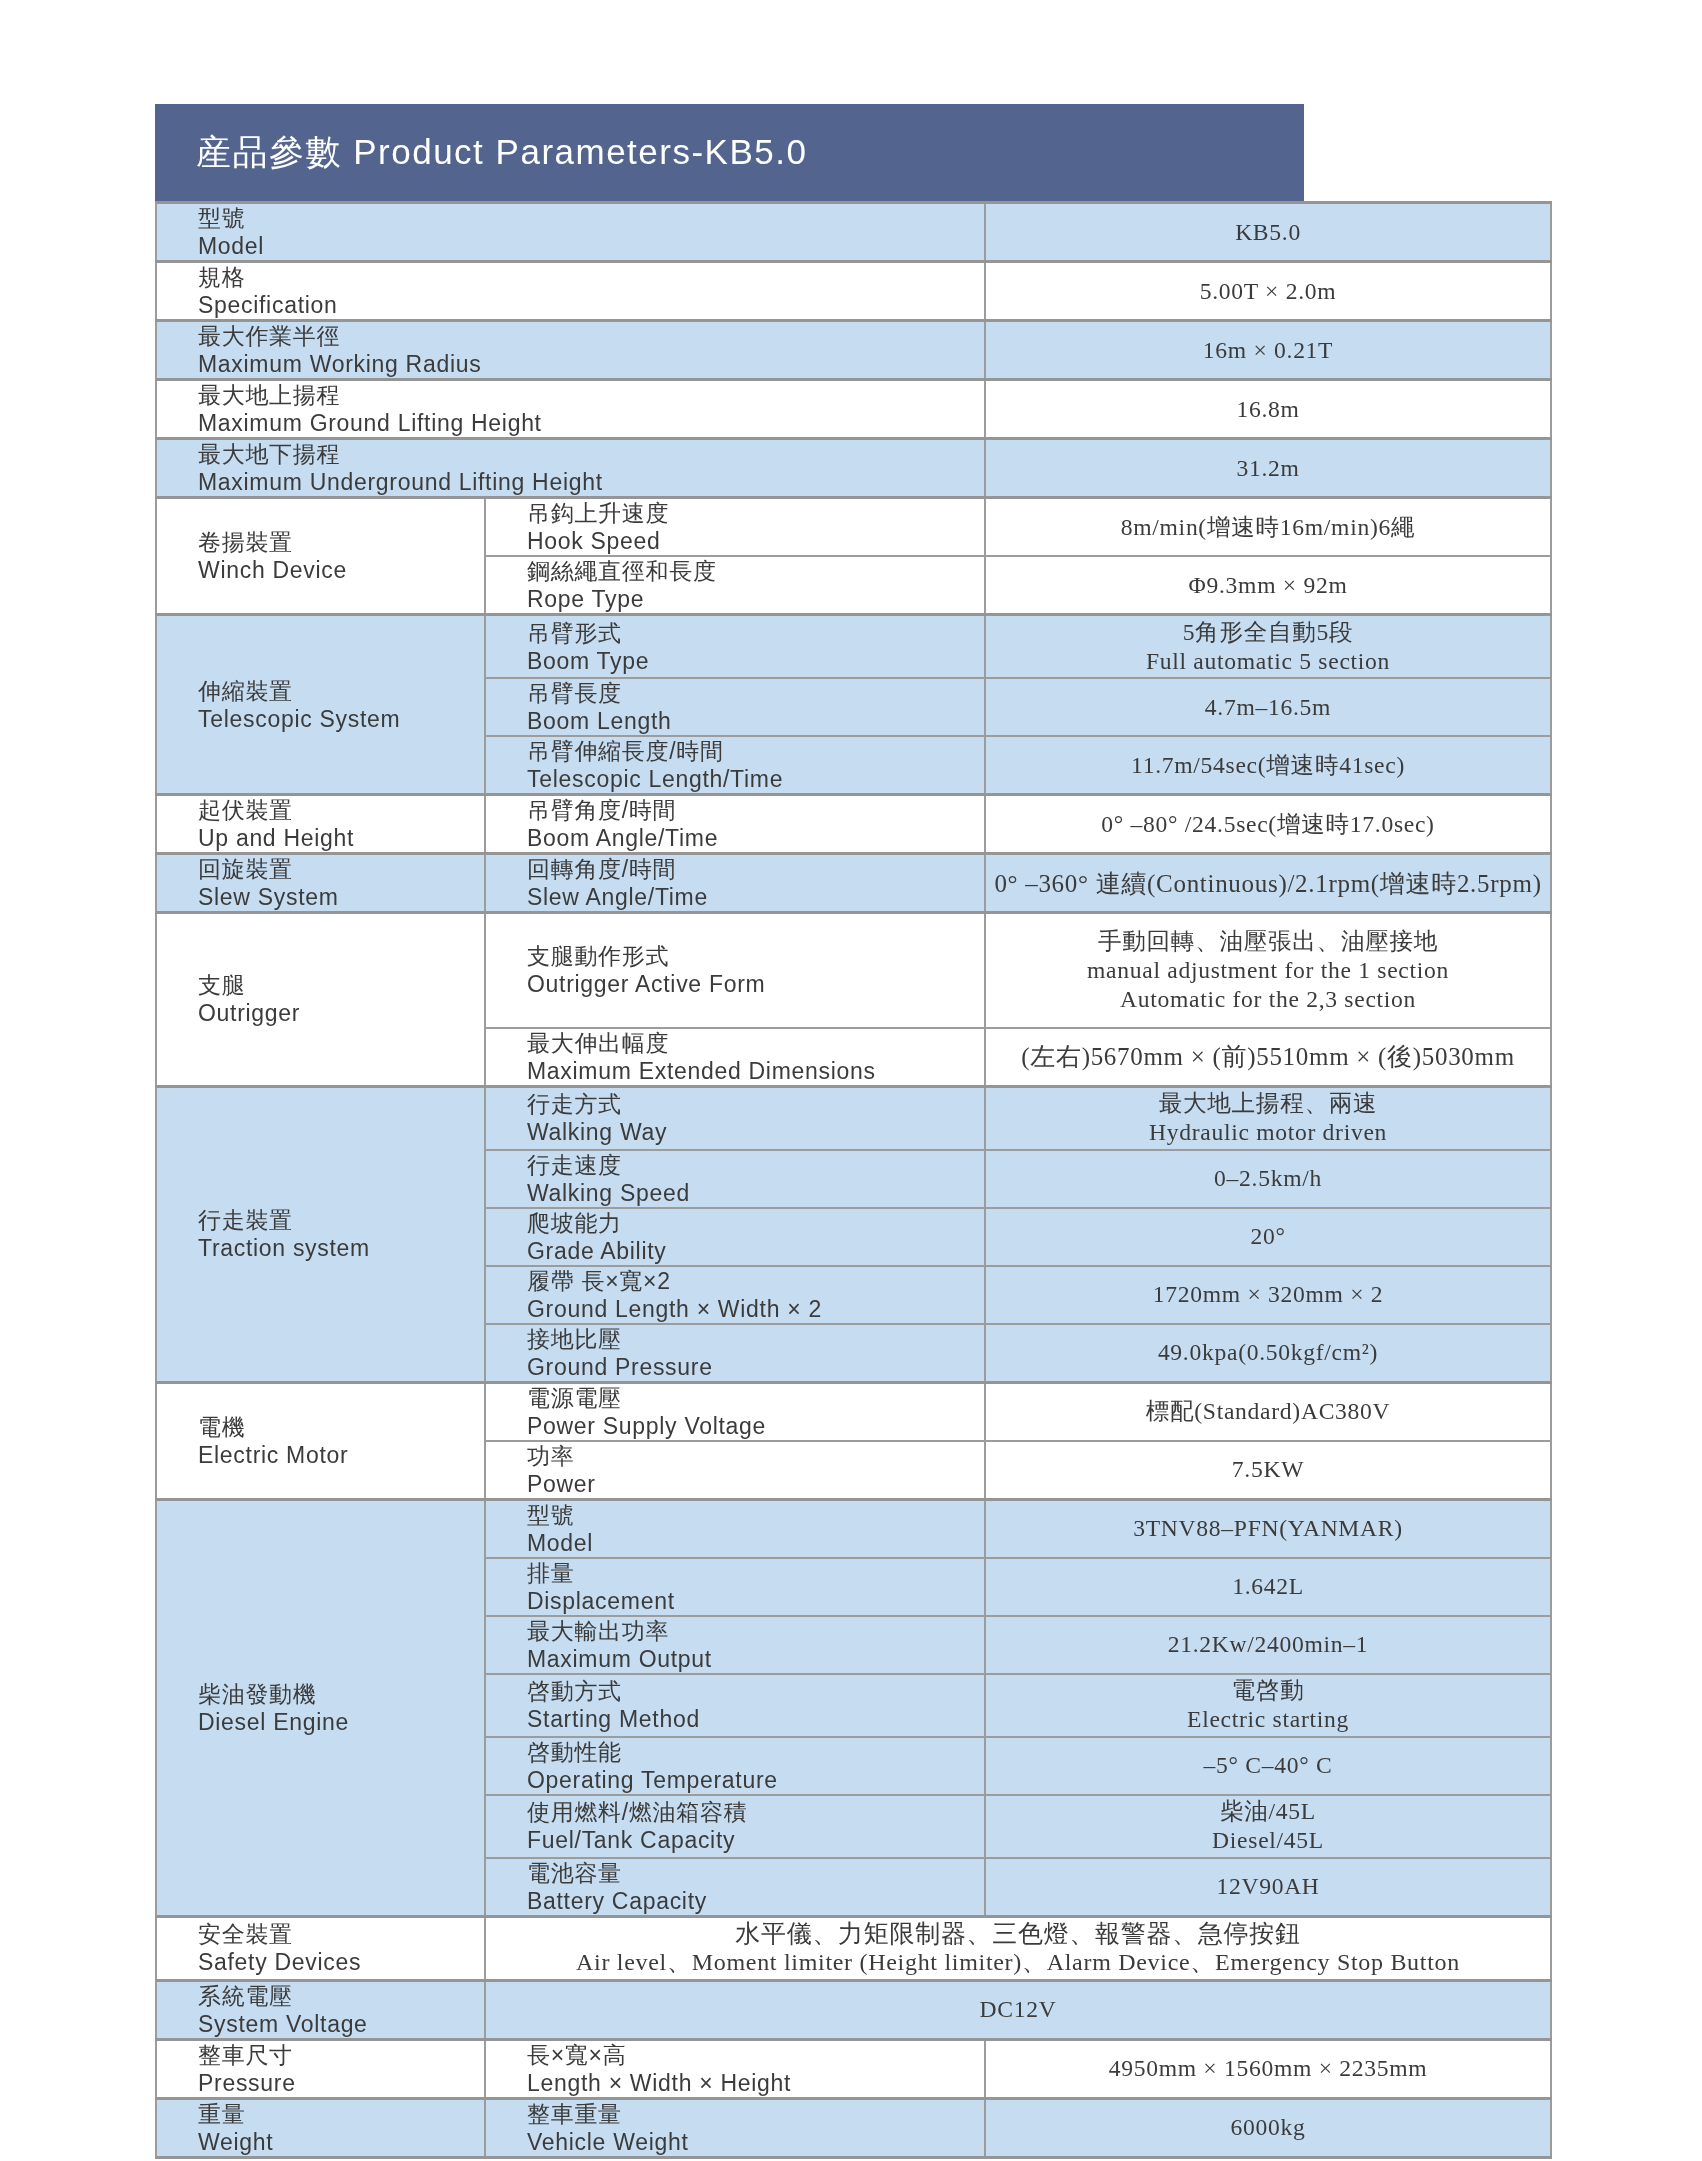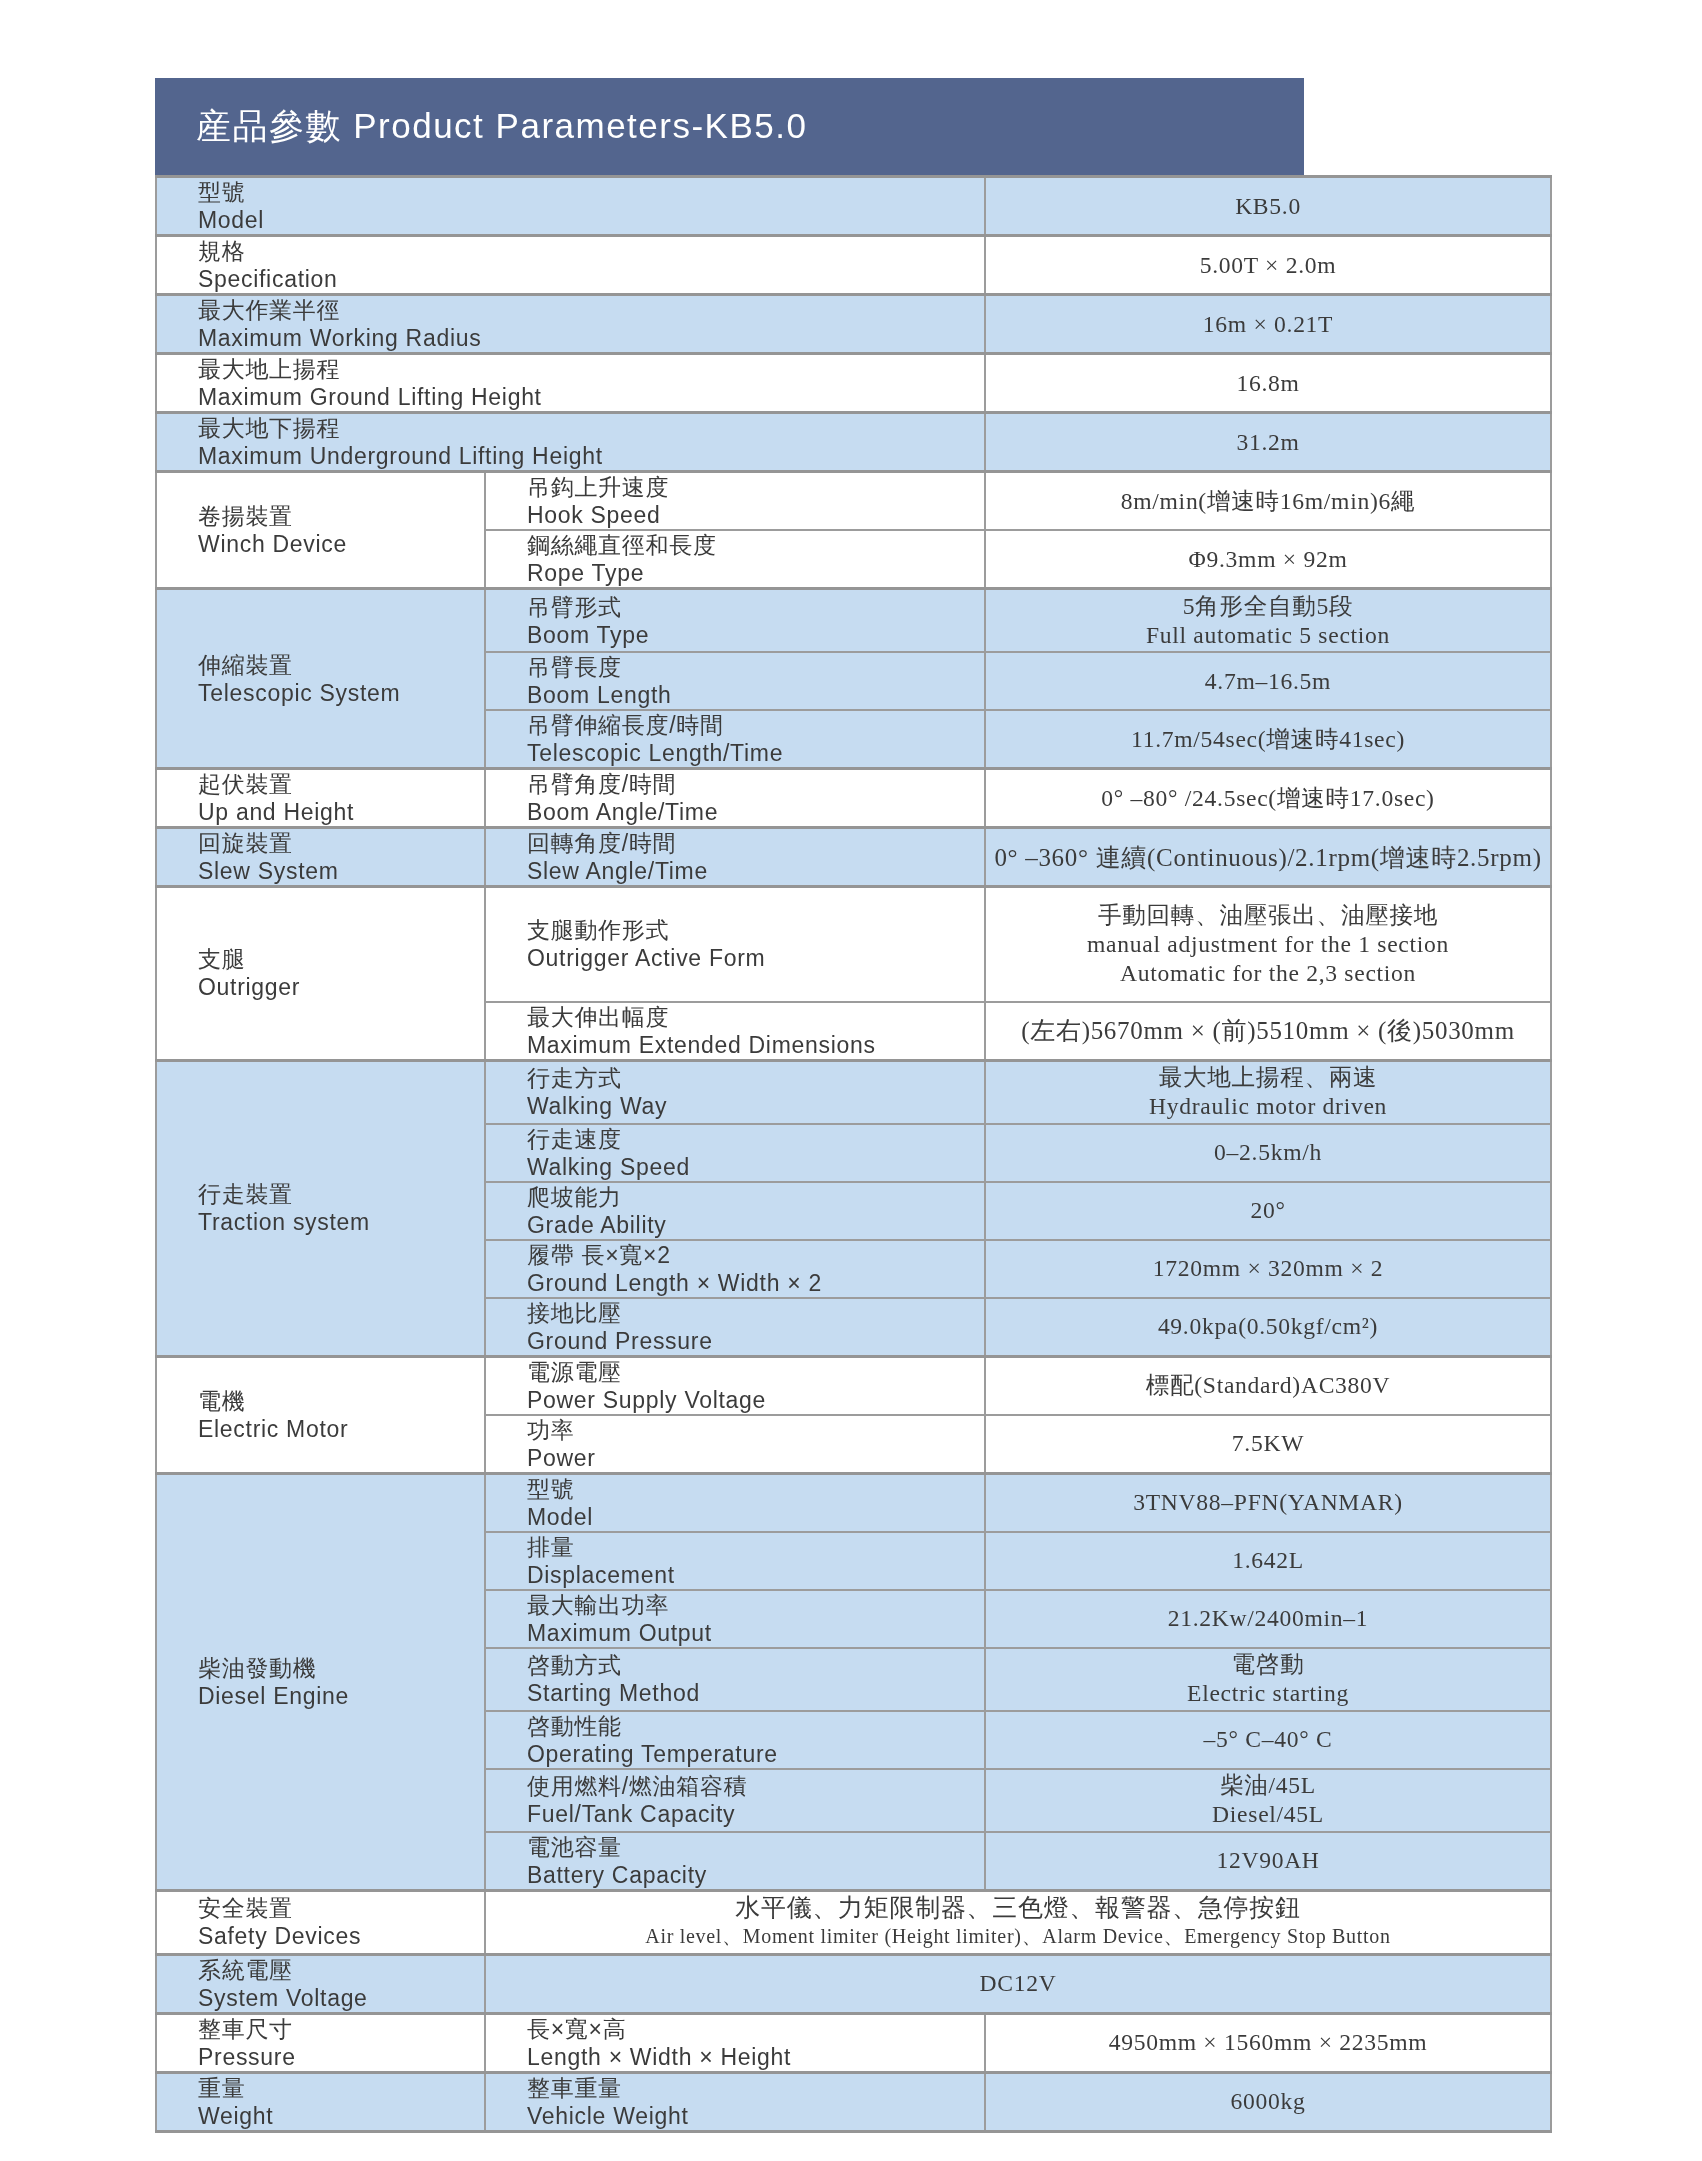--- a/index.html
+++ b/index.html
@@ -1,21 +1,21 @@
 <!DOCTYPE html>
 <html style="font-size:11.8px"><head>
 <meta charset="utf-8">
 <style>
   * { margin:0; padding:0; box-sizing:border-box; }
   html,body { background:#ffffff; }
   .page {
     position:relative; width:1702px; height:2161px; background:#ffffff;
     font-family:"Liberation Sans","DejaVu Sans",sans-serif; color:#3b3b3b; overflow:hidden;
   }
-  .sheet { position:absolute; left:155px; top:78px; width:1149px; }
+  .sheet { position:absolute; left:155px; top:104px; width:1149px; }
 
   .title-bar {
     width:100%; height:97px; background:#53658E;
     display:flex; align-items:center; padding-left:41px;
   }
   .title { color:#ffffff; font-size:35px; letter-spacing:1.5px; white-space:nowrap; }
 
   table.spec { border-collapse:collapse; table-layout:fixed; width:1395px;
     border-left:2.2px solid #9C9C9C; border-right:2.2px solid #9C9C9C; border-bottom:3.7px solid #959595; }
   .spec tr { height:57px; }
@@ -24,21 +24,21 @@
   .spec tr.gb td { border-top:3px solid #959595; }
 
   .bg-b { background:#C6DCF1; }
   .bg-w { background:#FFFFFF; }
 
   td.lbl { text-align:left; padding-left:41px; padding-right:5.9px;margin-top:11px; }
   td.val { text-align:center; padding:1.5px 5.9px; }
   .zh, .en { display:block; font-size:23px; line-height:28px; letter-spacing:0.7px; white-space:nowrap; }
   .v  { display:block; font-size:23.6px; line-height:29px; letter-spacing:0.7px; white-space:nowrap;font-family:Liberation Serif, serif; }
   .v.sm { font-size:25px; }
-  .v.xs { font-size:20px; }
+  .v.xs { font-size:24px; }
 </style>
 </head>
 <body>
 
 <div class="page">
   <div class="sheet">
 
     <div class="title-bar">
       <span class="title">産品參數 Product Parameters-KB5.0</span>
     </div>

